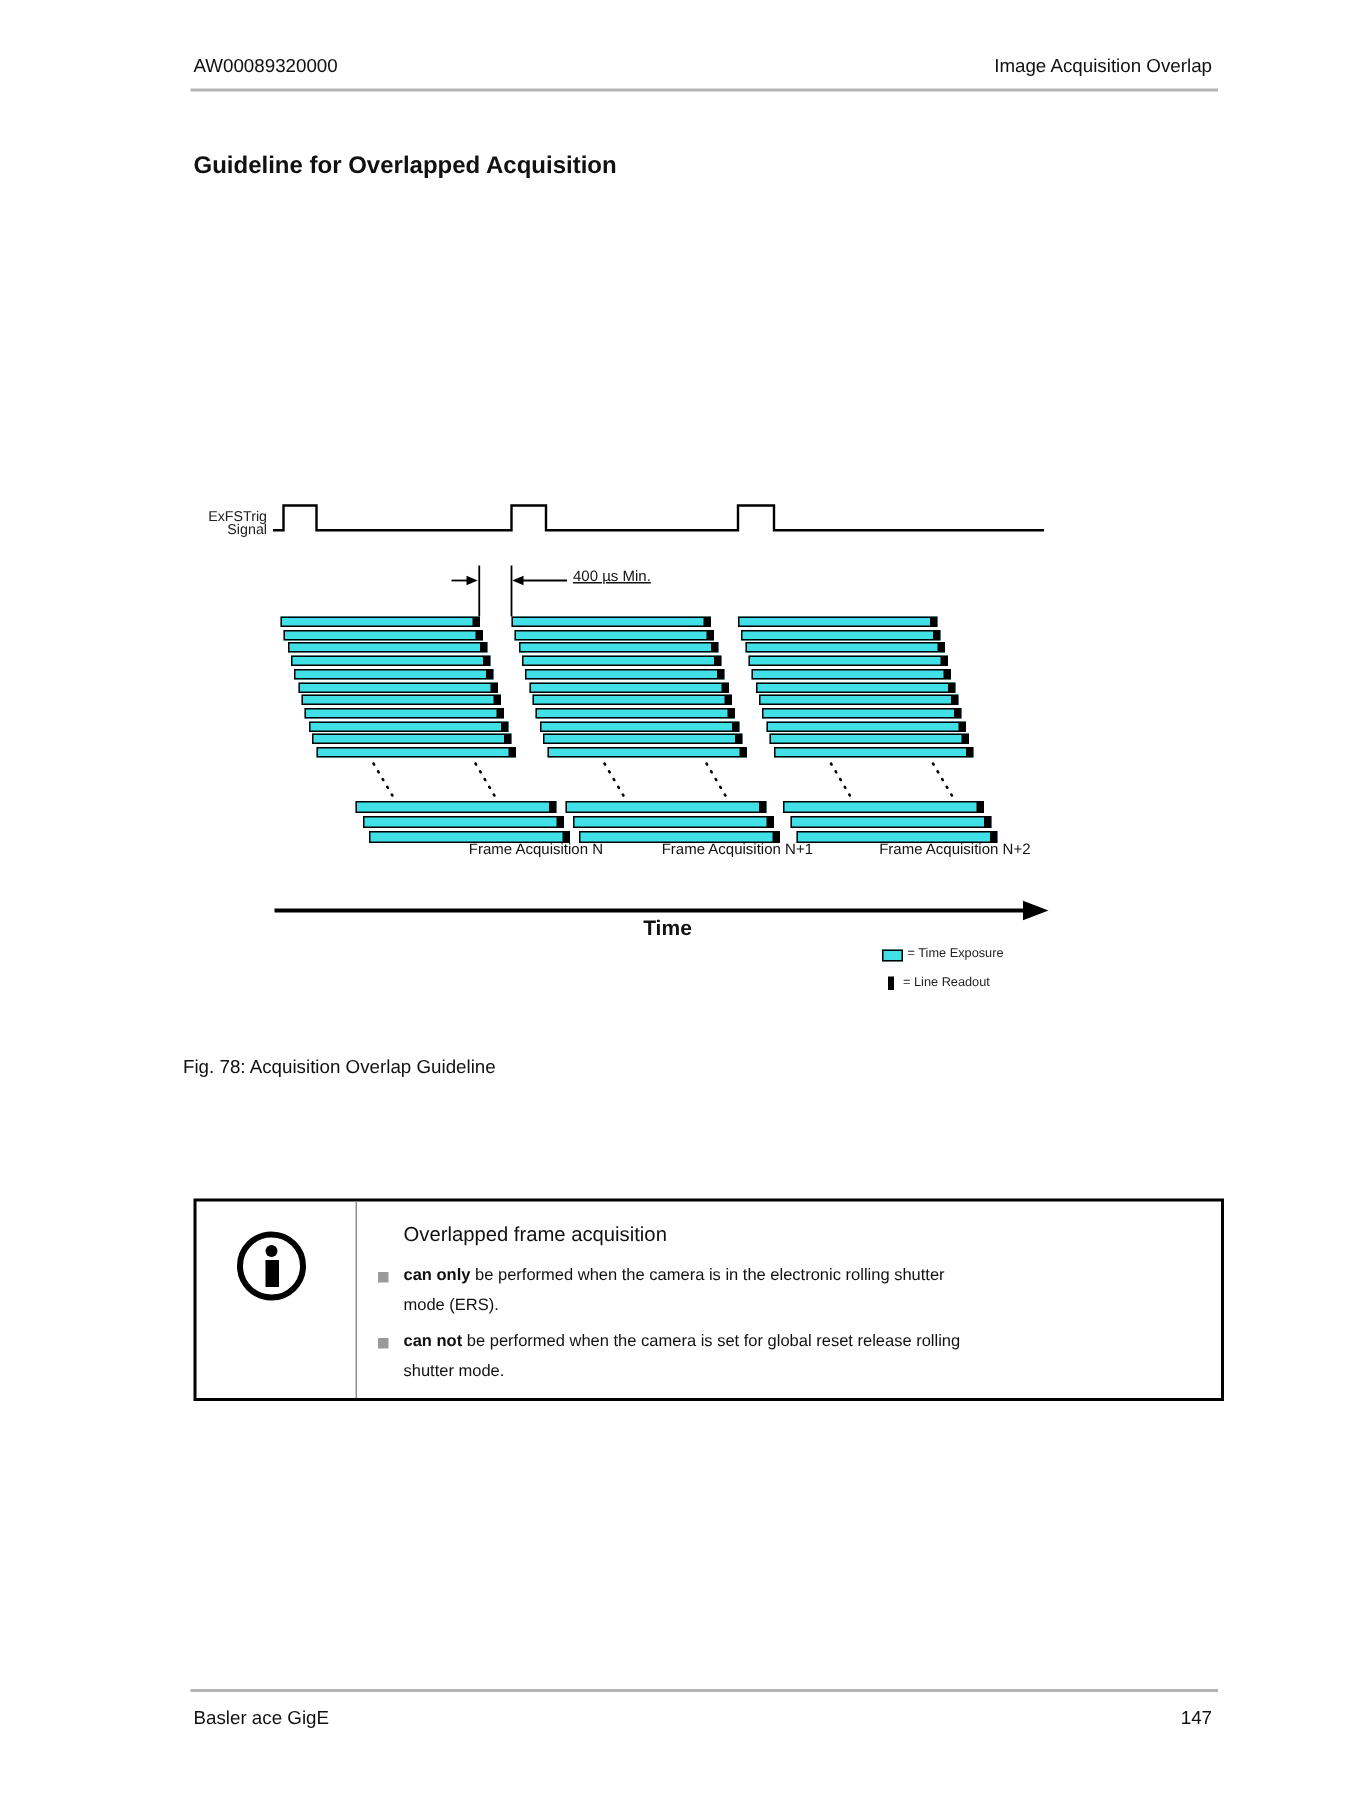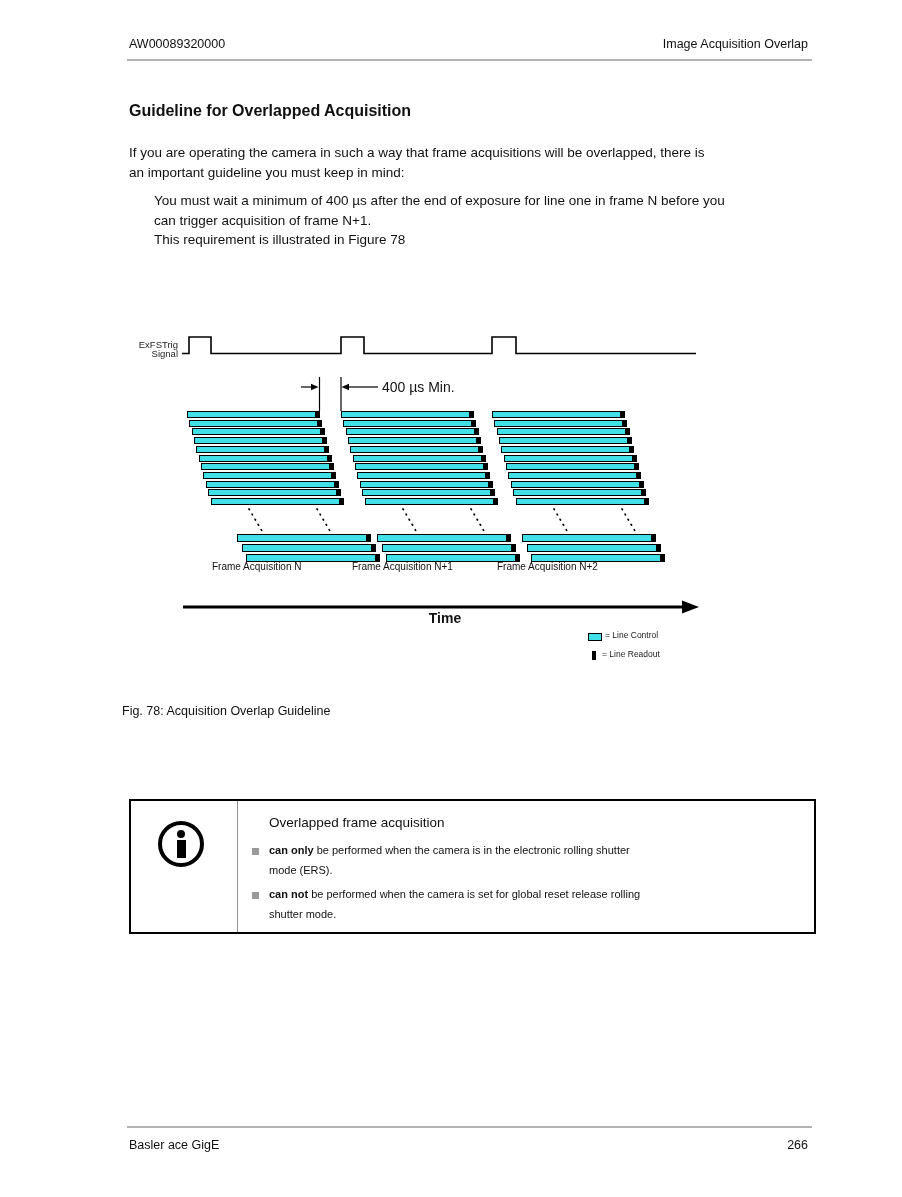--- a/index.html
+++ b/index.html
@@ -21,23 +21,23 @@
   .title{left:129px;top:102px;font-size:16px;font-weight:bold;margin:0;}
   .para{font-size:13.5px;line-height:19.5px;}
   .p-intro{left:129px;top:143px;width:692px;}
   .p-req{left:154px;top:191px;width:667px;}
   .p-viol{left:129px;top:257px;width:692px;}
   .p-avoid{left:129px;top:722px;width:692px;}
   
   .figure{left:0;top:325px;width:902px;height:360px;}
   .figure .svg-layer{position:absolute;left:0;top:0;}
   .sig-label{left:126px;top:15px;width:52px;text-align:right;font-size:9.5px;line-height:9px;color:#222;}
-  .dim-label{left:382px;top:54px;font-size:14px;}
+  .dim-label{left:382px;top:54px;font-size:10px;text-decoration:underline;}
   .bar{position:absolute;box-sizing:border-box;border:1px solid #000;border-right:5px solid #000;}
-  .grp-label{top:236px;width:190px;text-align:left;font-size:10px;}
+  .grp-label{top:236px;width:190px;text-align:right;font-size:10px;}
   .time-label{left:400px;top:285px;width:90px;text-align:center;font-size:14px;font-weight:bold;}
   .lgd-swatch-exp{left:588px;top:308px;width:14px;height:8px;border:1px solid #000;box-sizing:border-box;}
   .lgd-swatch-rd{left:592px;top:326px;width:4px;height:9px;background:#000;}
   .lgd-text{font-size:8.5px;color:#222;}
   .lgd-t1{left:605px;top:305px;}
   .lgd-t2{left:602px;top:324px;}
   .caption{left:122px;top:343px;font-size:12.5px;margin-top:36px;}
   
   .notebox{left:129px;top:799px;width:687px;height:135px;border:2px solid #000;box-sizing:border-box;}
   .icon-cell{position:absolute;left:0;top:0;bottom:0;width:106px;border-right:1.5px solid #8f8f8f;}
@@ -57,25 +57,20 @@
 <body>
 
 <div class="page">
 
   <div class="abs hdr-left">AW00089320000</div>
   <div class="abs hdr-right">Image Acquisition Overlap</div>
   <div class="abs rule hdr-rule"></div>
 
   <h1 class="abs title">Guideline for Overlapped Acquisition</h1>
 
-  <div class="abs para pre p-intro">If you are operating the camera in such a way that frame acquisitions will be overlapped, there is
-an important guideline you must keep in mind:</div>
-  <div class="abs para pre p-req">You must wait a minimum of 400 µs after the end of exposure for line one in frame N before you
-can trigger acquisition of frame N+1.
-This requirement is illustrated in Figure 78</div>
 
   <div class="abs figure" id="figure">
     <svg class="svg-layer" width="902" height="360" viewBox="0 0 902 360">
 
       <path d="M182,28.5 H189 V12 H211 V28.5 H341 V12 H364 V28.5 H492 V12 H516 V28.5 H696" fill="none" stroke="#000" stroke-width="1.6"></path>
 
       <line x1="319.5" y1="52" x2="319.5" y2="86" stroke="#000" stroke-width="1.2"></line>
       <line x1="341" y1="52" x2="341" y2="86" stroke="#000" stroke-width="1.2"></line>
 
       <line x1="301" y1="62" x2="312" y2="62" stroke="#000" stroke-width="1.2"></line>
@@ -103,21 +98,21 @@
 
     <div class="abs dim-label">400 µs Min.</div>
 
     <div class="abs grp-label" style="left:212px">Frame Acquisition N</div>
     <div class="abs grp-label" style="left:352px">Frame Acquisition N+1</div>
     <div class="abs grp-label" style="left:497px">Frame Acquisition N+2</div>
 
     <div class="abs time-label">Time</div>
 
     <div class="abs lgd-swatch-exp" style="background: rgb(64, 224, 230);"></div>
-    <div class="abs lgd-text lgd-t1">= Line Control</div>
+    <div class="abs lgd-text lgd-t1">= Time Exposure</div>
     <div class="abs lgd-swatch-rd" style="background: rgb(0, 0, 0);"></div>
     <div class="abs lgd-text lgd-t2">= Line Readout</div>
 
     <div class="abs caption">Fig. 78: Acquisition Overlap Guideline</div>
   <div class="bar" style="left: 187px; top: 86px; width: 133px; height: 7px; background: rgb(64, 224, 230);"></div>
       <div class="bar" style="left: 189.35px; top: 94.7px; width: 133px; height: 7px; background: rgb(64, 224, 230);"></div>
       <div class="bar" style="left: 191.7px; top: 103.4px; width: 133px; height: 7px; background: rgb(64, 224, 230);"></div>
       <div class="bar" style="left: 194.05px; top: 112.1px; width: 133px; height: 7px; background: rgb(64, 224, 230);"></div>
       <div class="bar" style="left: 196.4px; top: 120.8px; width: 133px; height: 7px; background: rgb(64, 224, 230);"></div>
       <div class="bar" style="left: 198.75px; top: 129.5px; width: 133px; height: 7px; background: rgb(64, 224, 230);"></div>
@@ -171,15 +166,15 @@
     <div class="bullet-sq b1-sq"></div>
     <div class="note-b note-b1 pre"><b>can only</b><span> be performed when the camera is in the electronic rolling shutter
 mode (ERS).</span></div>
     <div class="bullet-sq b2-sq"></div>
     <div class="note-b note-b2 pre"><b>can not</b><span> be performed when the camera is set for global reset release rolling
 shutter mode.</span></div>
   </div>
 
   <div class="abs rule ftr-rule"></div>
   <div class="abs ftr-left">Basler ace GigE</div>
-  <div class="abs ftr-right">266</div>
+  <div class="abs ftr-right">147</div>
 
 </div>
 
 </body></html>

